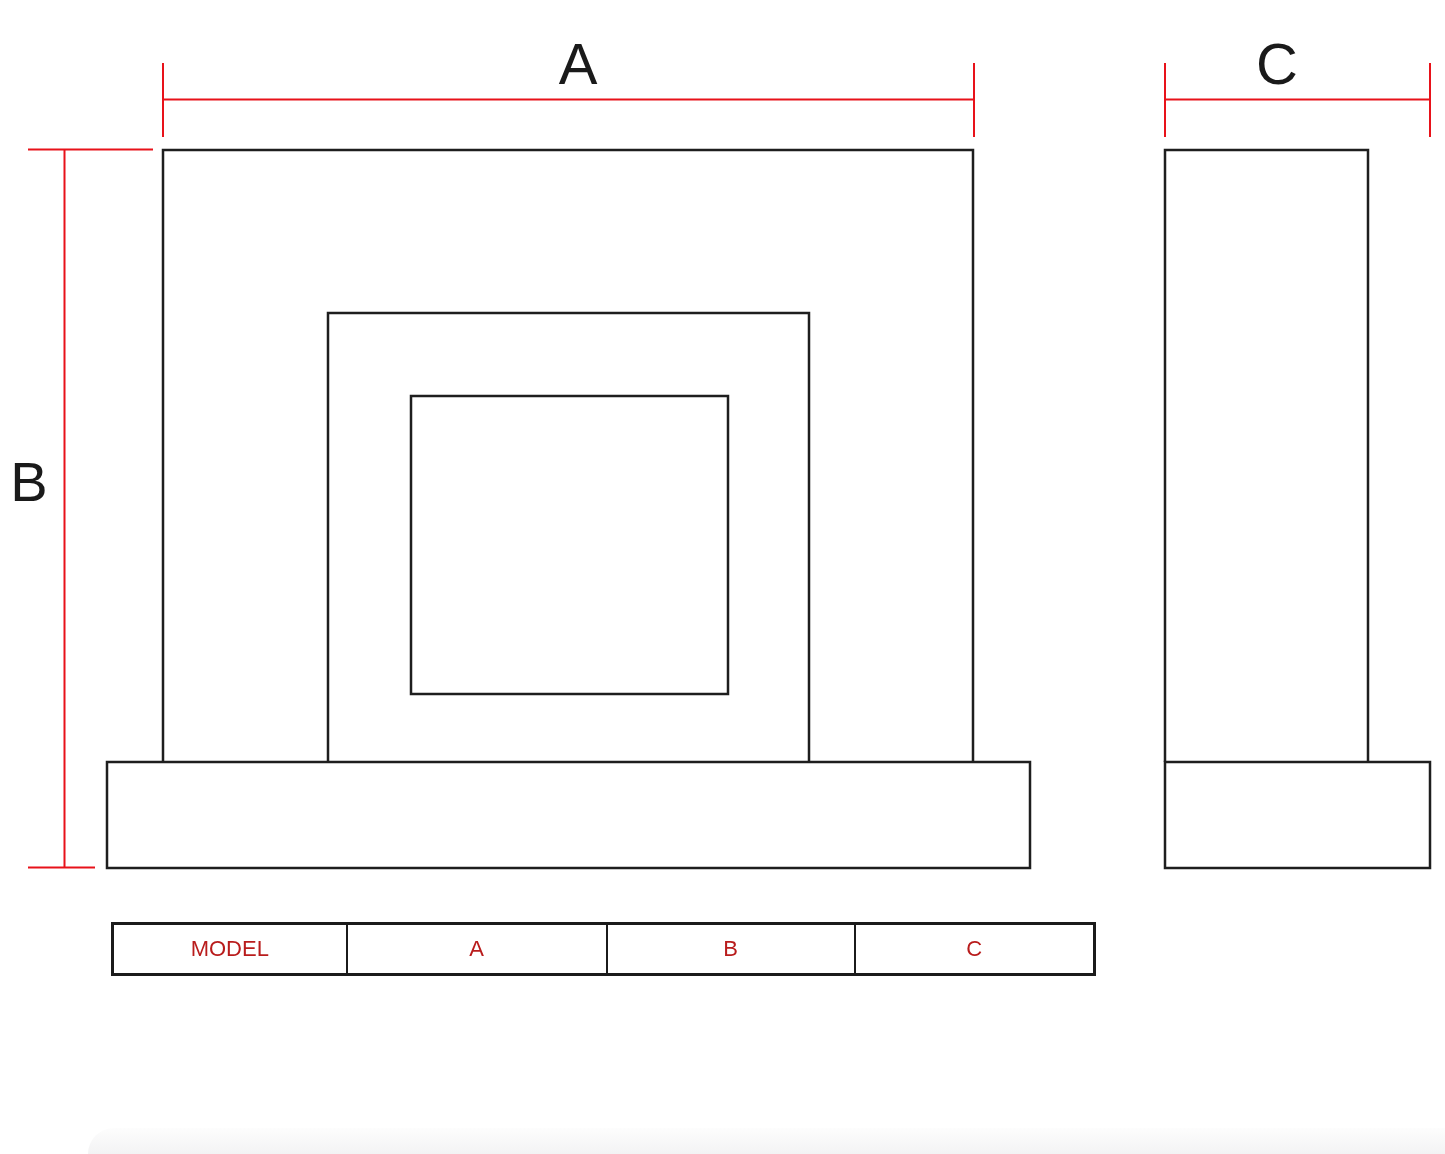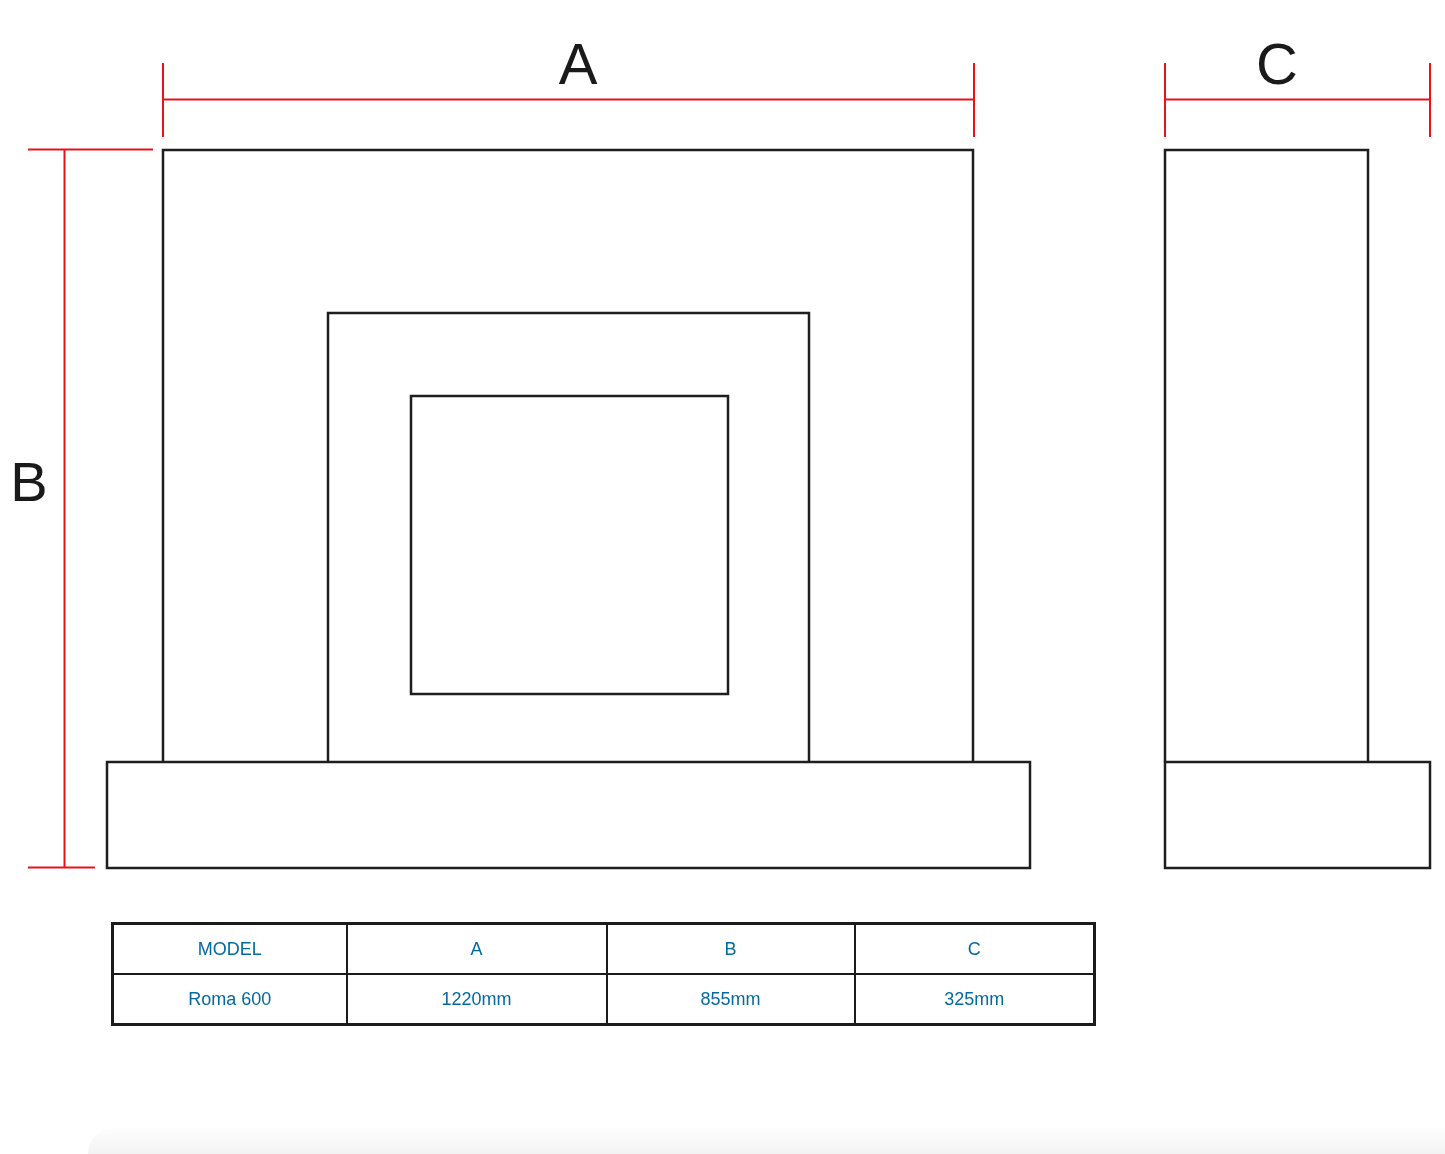--- a/index.html
+++ b/index.html
@@ -24,22 +24,22 @@
     font-family: "Liberation Sans", sans-serif;
     fill: #1a1a1a;
   }
   .spec-table {
     position: absolute;
     left: 111px;
     top: 922px;
     border-collapse: collapse;
     table-layout: fixed;
     font-family: "Liberation Sans", sans-serif;
-    font-size: 18px;
-    color: #0369a1;
+    font-size: 22px;
+    color: #b91c1c;
     border: 3px solid #1b1b1b;
   }
   .spec-table td {
     border: 2px solid #1b1b1b;
     height: 48px;
     text-align: center;
     vertical-align: middle;
     padding: 0;
     overflow: hidden;
     white-space: nowrap;
@@ -102,24 +102,18 @@
       <col style="width:248px">
       <col style="width:240px">
     </colgroup>
     <tbody>
       <tr>
         <td>MODEL</td>
         <td>A</td>
         <td>B</td>
         <td>C</td>
       </tr>
-      <tr>
-        <td>Roma 600</td>
-        <td>1220mm</td>
-        <td>855mm</td>
-        <td>325mm</td>
-      </tr>
     </tbody>
   </table>
 
   <div class="bottom-strip"></div>
 
 </div>
 
 </body></html>

